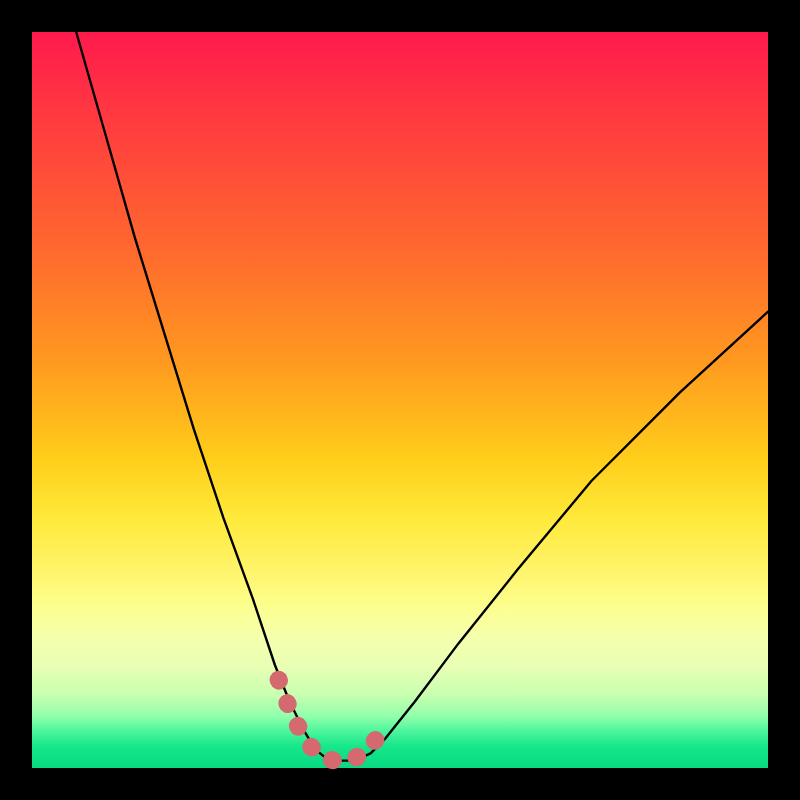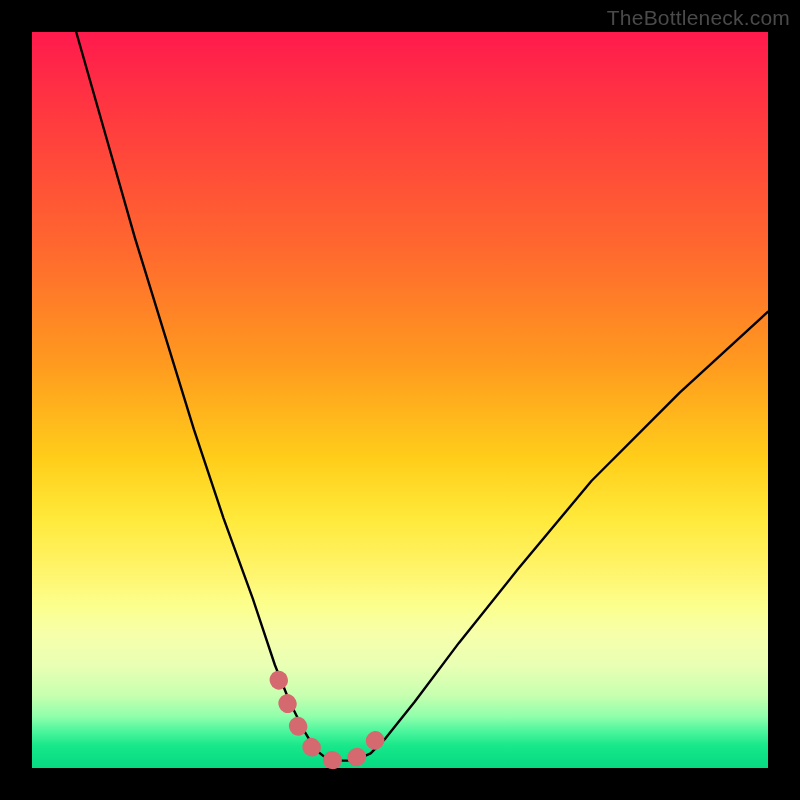--- a/index.html
+++ b/index.html
@@ -63,21 +63,20 @@
     width: 736px;
     height: 736px;
     overflow: visible;
   }
 </style>
 </head>
 <body>
 
 <div class="frame">
 
-  <div class="watermark">TheBottleneck.com</div>
 
   <div class="plot-area">
     <svg class="curve" viewBox="0 0 736 736" preserveAspectRatio="none">
       <path id="curve-path" fill="none" stroke="#000000" stroke-width="2.4" stroke-linecap="round" stroke-linejoin="round" d="M44.2 0.0 L73.6 103.0 L103.0 206.1 L132.5 301.8 L161.9 397.4 L191.4 485.8 L220.8 566.7 L242.9 633.0 L257.6 669.8 L272.3 699.2 L283.4 717.6 L294.4 726.4 L305.4 728.6 L316.5 728.6 L327.5 726.4 L338.6 721.3 L353.3 706.6 L382.7 669.8 L426.9 610.9 L485.8 537.3 L559.4 449.0 L647.7 360.6 L736.0 279.7 "></path>
       <path id="highlight-path" fill="none" stroke="#d46a6f" stroke-width="18" stroke-linecap="round" stroke-linejoin="round" stroke-dasharray="1 24" d="M246.6 647.7 L257.6 677.1 L268.6 699.2 L279.7 715.4 L290.7 725.0 L301.8 728.6 L312.8 728.6 L323.8 725.7 L334.9 718.3 L345.9 705.1 L357.0 690.4 "></path>
     </svg>
   </div>
 
 </div>
 

